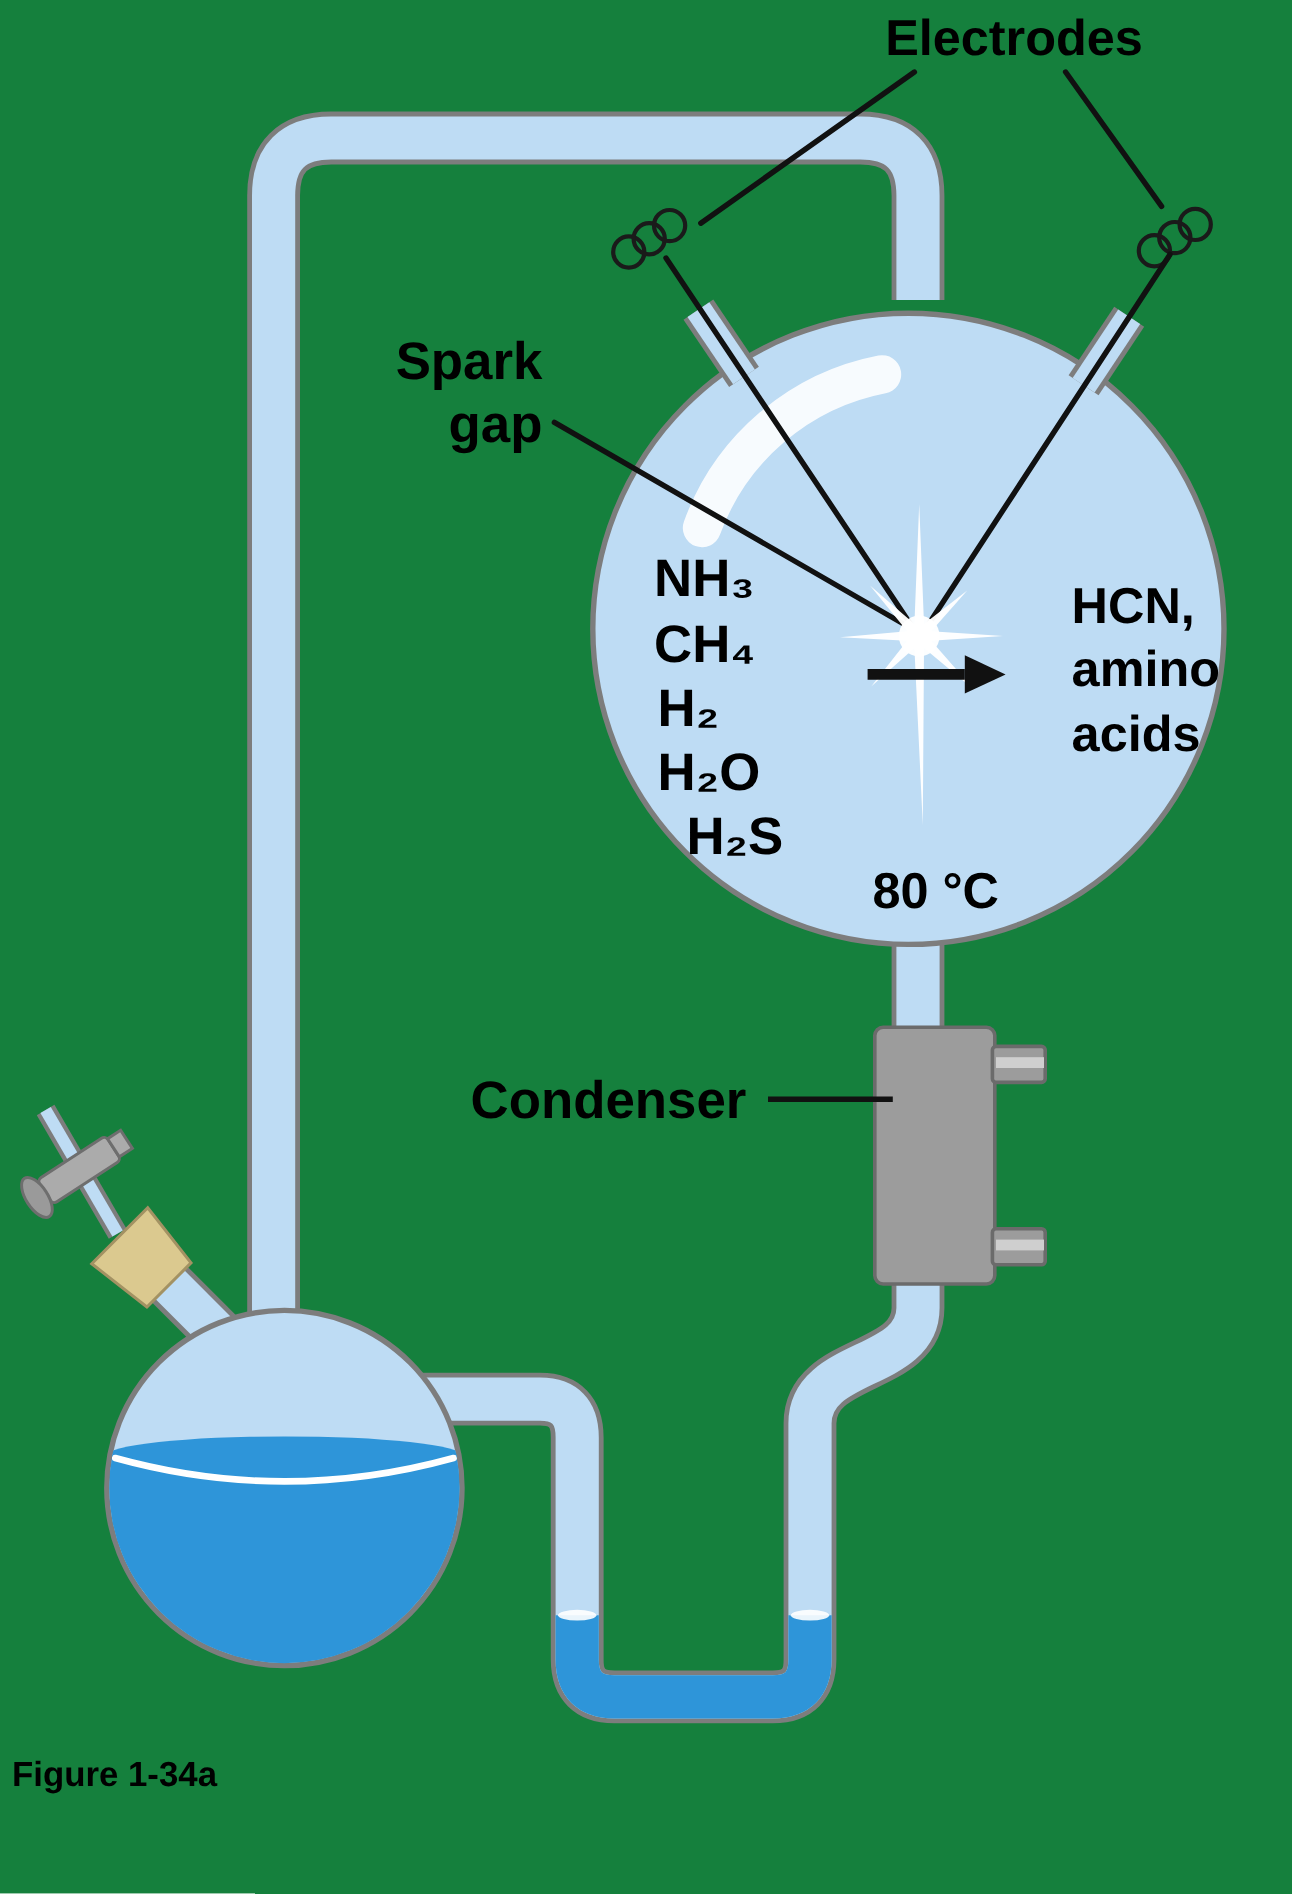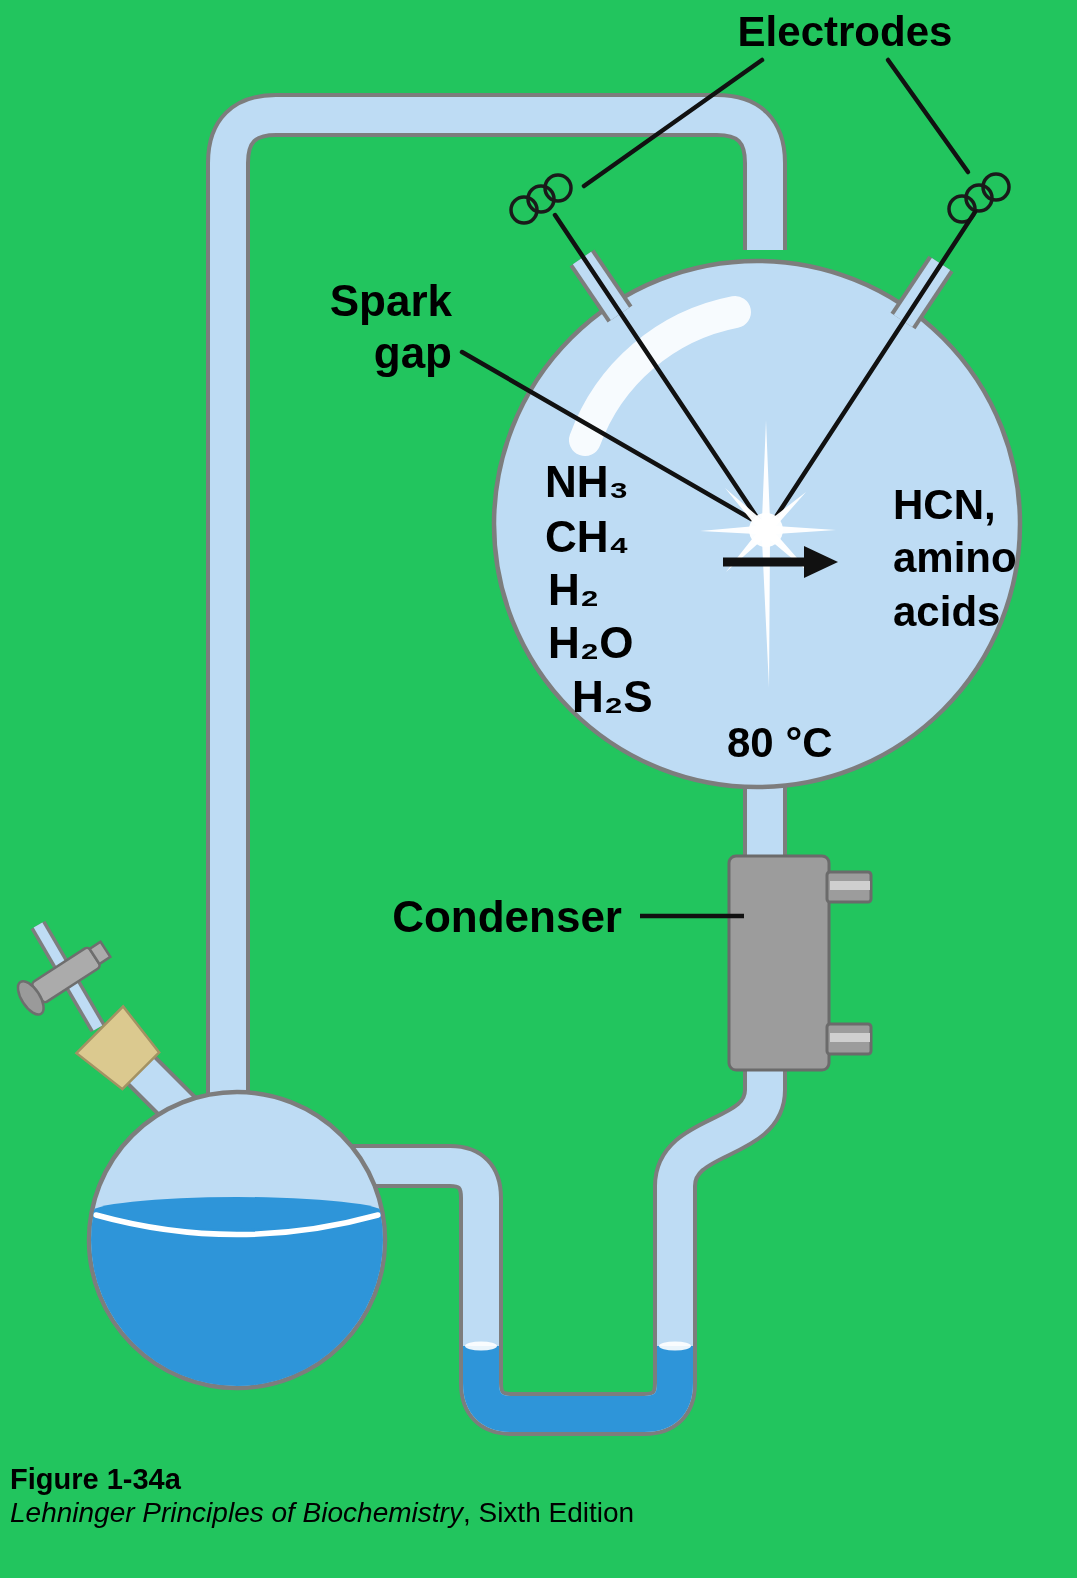--- a/index.html
+++ b/index.html
@@ -1,16 +1,16 @@
 <!DOCTYPE html>
 <html><head>
 <meta charset="utf-8">
 <style>
   html,body { margin:0; padding:0; background:#ffffff; }
-  .stage { position:relative; width:1077px; height:1578px; background:#22c55e; overflow:hidden;
+  .stage { position:relative; width:1077px; height:1578px; background:#15803d; overflow:hidden;
            font-family:"Liberation Sans", sans-serif; }
   svg { position:absolute; left:0; top:0; }
 
   
   .tube-out  { fill:none; stroke:#7d7d7d; stroke-width:44; stroke-linejoin:round; stroke-linecap:butt; }
   .tube-in   { fill:none; stroke:#bedcf4; stroke-width:36; stroke-linejoin:round; stroke-linecap:butt; }
   .neck-out  { fill:none; stroke:#7d7d7d; stroke-width:42; stroke-linecap:butt; }
   .neck-in   { fill:none; stroke:#bedcf4; stroke-width:34; stroke-linecap:butt; }
   .thin-out  { fill:none; stroke:#7d7d7d; stroke-width:17; stroke-linecap:butt; }
   .thin-in   { fill:none; stroke:#bedcf4; stroke-width:10; stroke-linecap:butt; }
@@ -141,15 +141,14 @@
     <text class="lbl t42" x="893" y="572">amino</text>
     <text class="lbl t42" x="893" y="626">acids</text>
 
     <text class="lbl t42" x="727" y="757">80 °C</text>
     <text class="lbl t44" x="622" y="932" text-anchor="end">Condenser</text>
   </g>
 </svg>
 
 <div class="caption">
   <div class="cap-bold">Figure 1-34a</div>
-  <div class="cap-line"><span class="italic">Lehninger Principles of Biochemistry</span><span>, Sixth Edition</span></div>
 </div>
 </div>
 
 </body></html>

